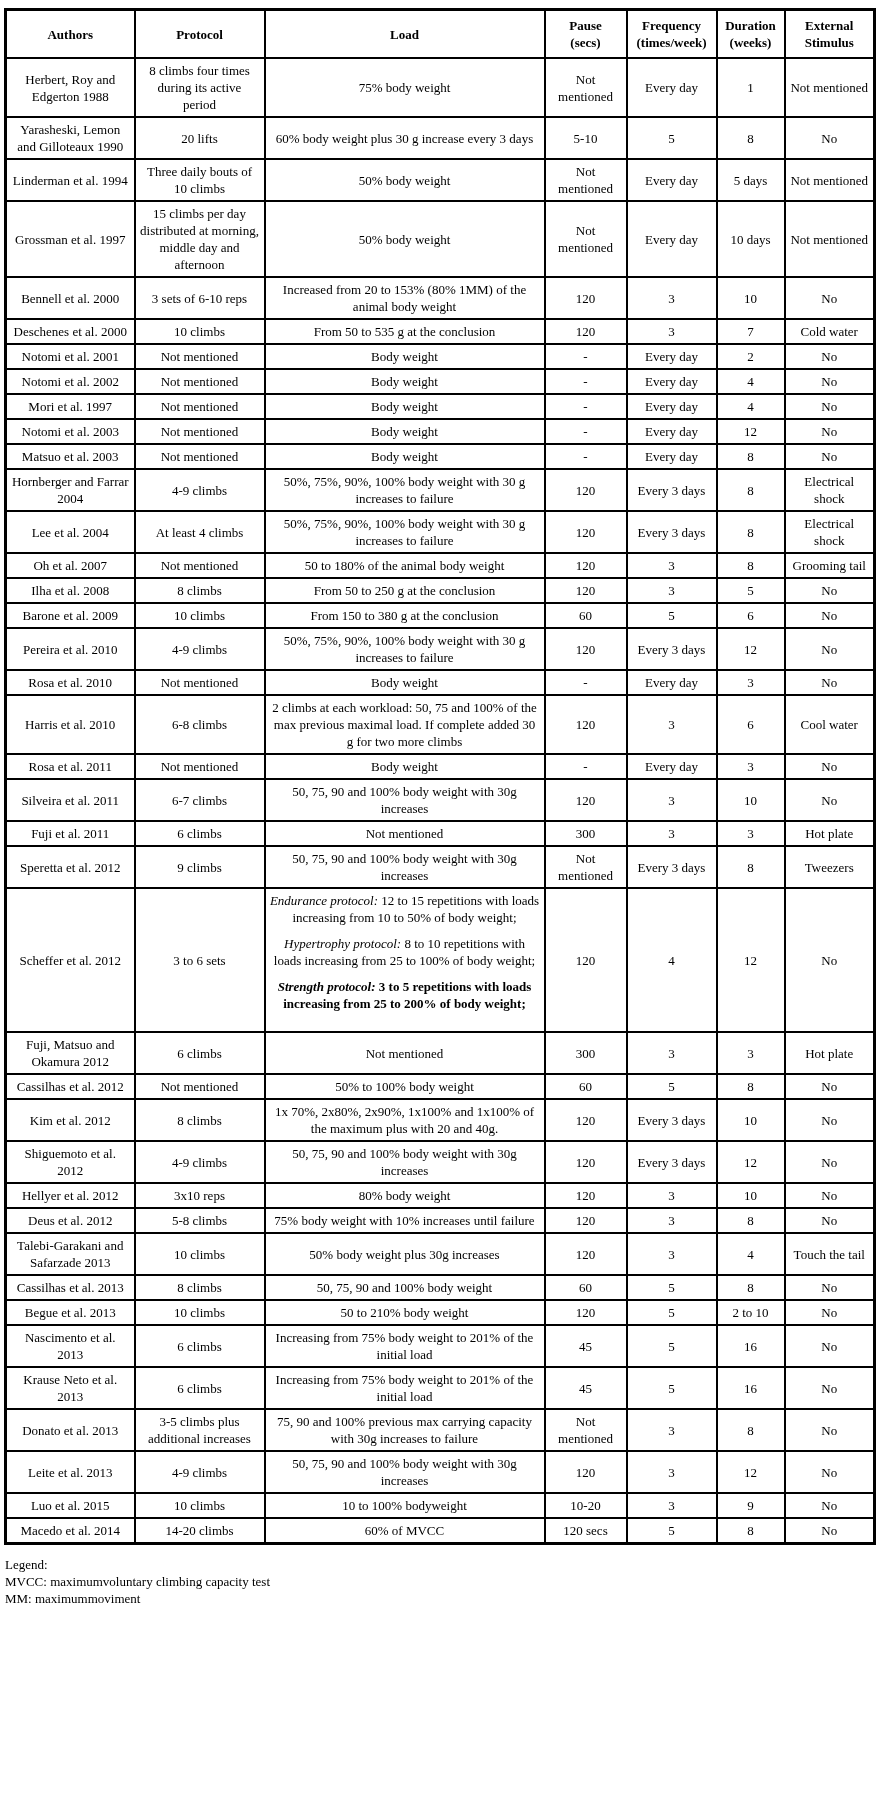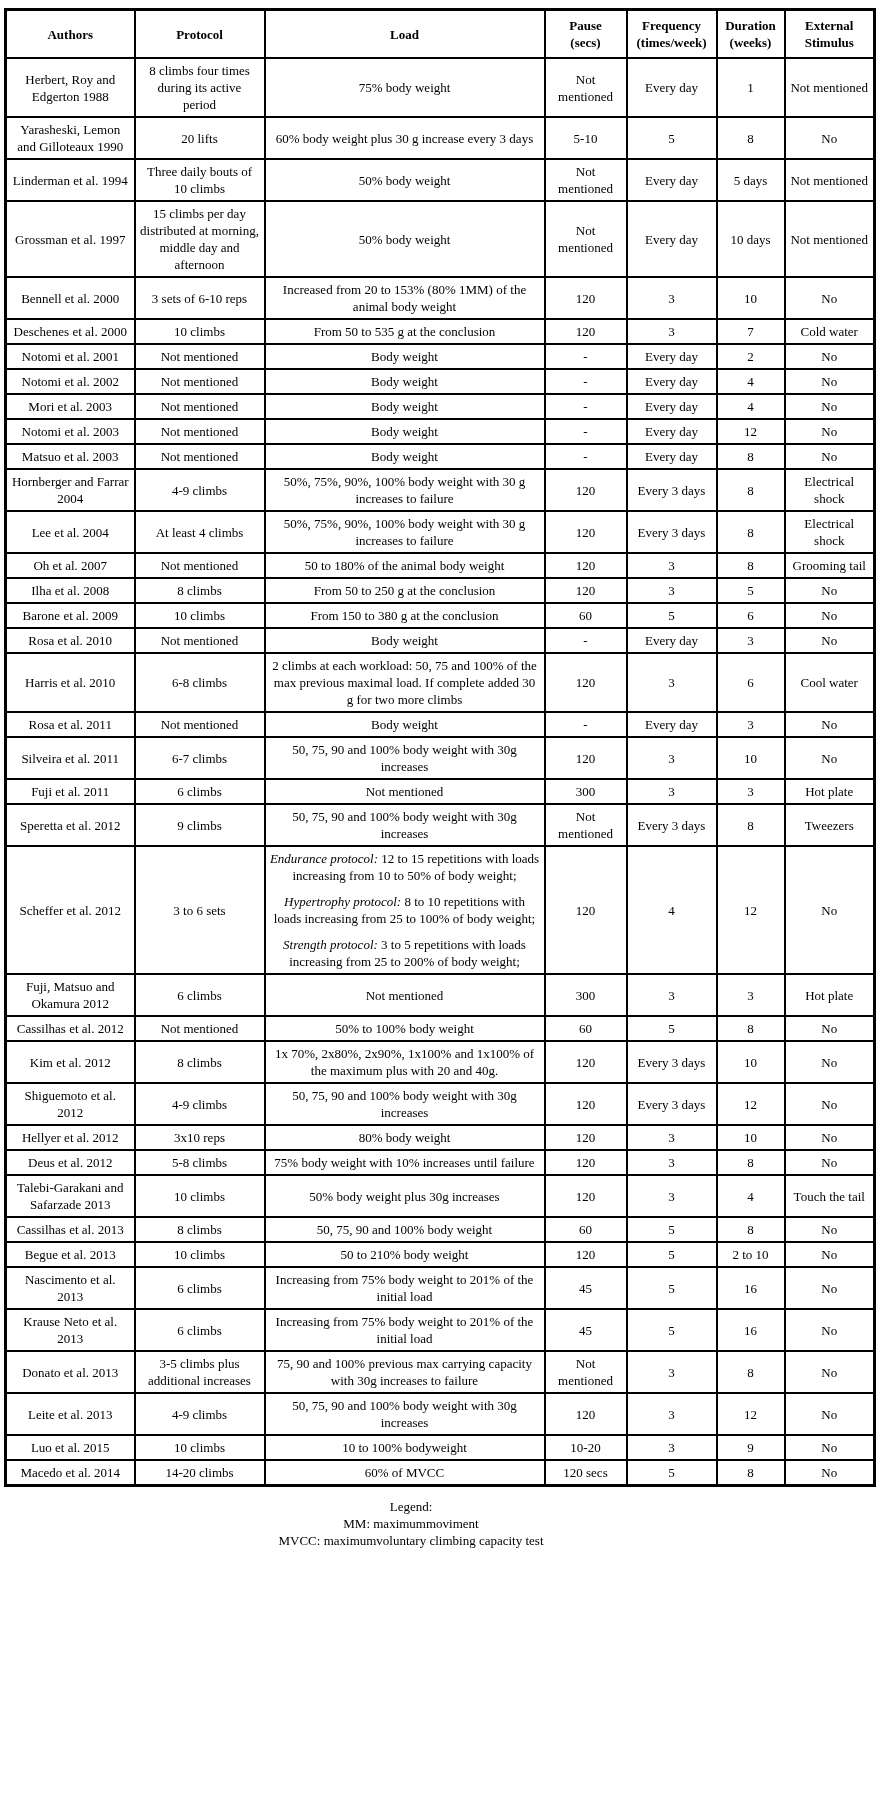--- a/index.html
+++ b/index.html
@@ -38,28 +38,28 @@
     padding: 6px 2px;
   }
   col.c-authors   { width: 129px; }
   col.c-protocol  { width: 130px; }
   col.c-load      { width: 280px; }
   col.c-pause     { width: 82px; }
   col.c-frequency { width: 90px; }
   col.c-duration  { width: 68px; }
   col.c-stimulus  { width: 90px; }
   .proto-par { margin: 0 0 9px 0; }
-  .proto-par:last-child { margin-bottom: 0; }
+  .proto-par:last-child { margin-bottom: 16px; font-weight: bold; }
   .proto-par i { font-style: italic; }
   .legend {
     margin-top: 11px;
     padding-left: 1px;
     font-size: 13px;
     line-height: 17px;
-    text-align: center;
+    text-align: left;
   }
   .legend div { margin: 0; }
 </style>
 </head>
 <body>
 
 <div class="page">
   <table class="protocols">
     <colgroup>
       <col class="c-authors">
@@ -152,21 +152,21 @@
         <tr>
           <td>Notomi et al. 2002</td>
           <td>Not mentioned</td>
           <td>Body weight</td>
           <td>-</td>
           <td>Every day</td>
           <td>4</td>
           <td>No</td>
         </tr>
         <tr>
-          <td>Mori et al. 2003</td>
+          <td>Mori et al. 1997</td>
           <td>Not mentioned</td>
           <td>Body weight</td>
           <td>-</td>
           <td>Every day</td>
           <td>4</td>
           <td>No</td>
         </tr>
         <tr>
           <td>Notomi et al. 2003</td>
           <td>Not mentioned</td>
@@ -221,20 +221,29 @@
           <td>5</td>
           <td>No</td>
         </tr>
         <tr>
           <td>Barone et al. 2009</td>
           <td>10 climbs</td>
           <td>From 150 to 380 g at the conclusion</td>
           <td>60</td>
           <td>5</td>
           <td>6</td>
+          <td>No</td>
+        </tr>
+        <tr>
+          <td>Pereira et al. 2010</td>
+          <td>4-9 climbs</td>
+          <td>50%, 75%, 90%, 100% body weight with 30 g increases to failure</td>
+          <td>120</td>
+          <td>Every 3 days</td>
+          <td>12</td>
           <td>No</td>
         </tr>
         <tr>
           <td>Rosa et al. 2010</td>
           <td>Not mentioned</td>
           <td>Body weight</td>
           <td>-</td>
           <td>Every day</td>
           <td>3</td>
           <td>No</td>
@@ -431,17 +440,17 @@
           <td>5</td>
           <td>8</td>
           <td>No</td>
         </tr>
       </tbody>
   </table>
 
   <div class="legend">
     <div>Legend:</div>
     <div id="legend-items">
+        <div>MVCC: maximumvoluntary climbing capacity test</div>
         <div>MM: maximummoviment</div>
-        <div>MVCC: maximumvoluntary climbing capacity test</div>
       </div>
   </div>
 </div>
 
 </body></html>

